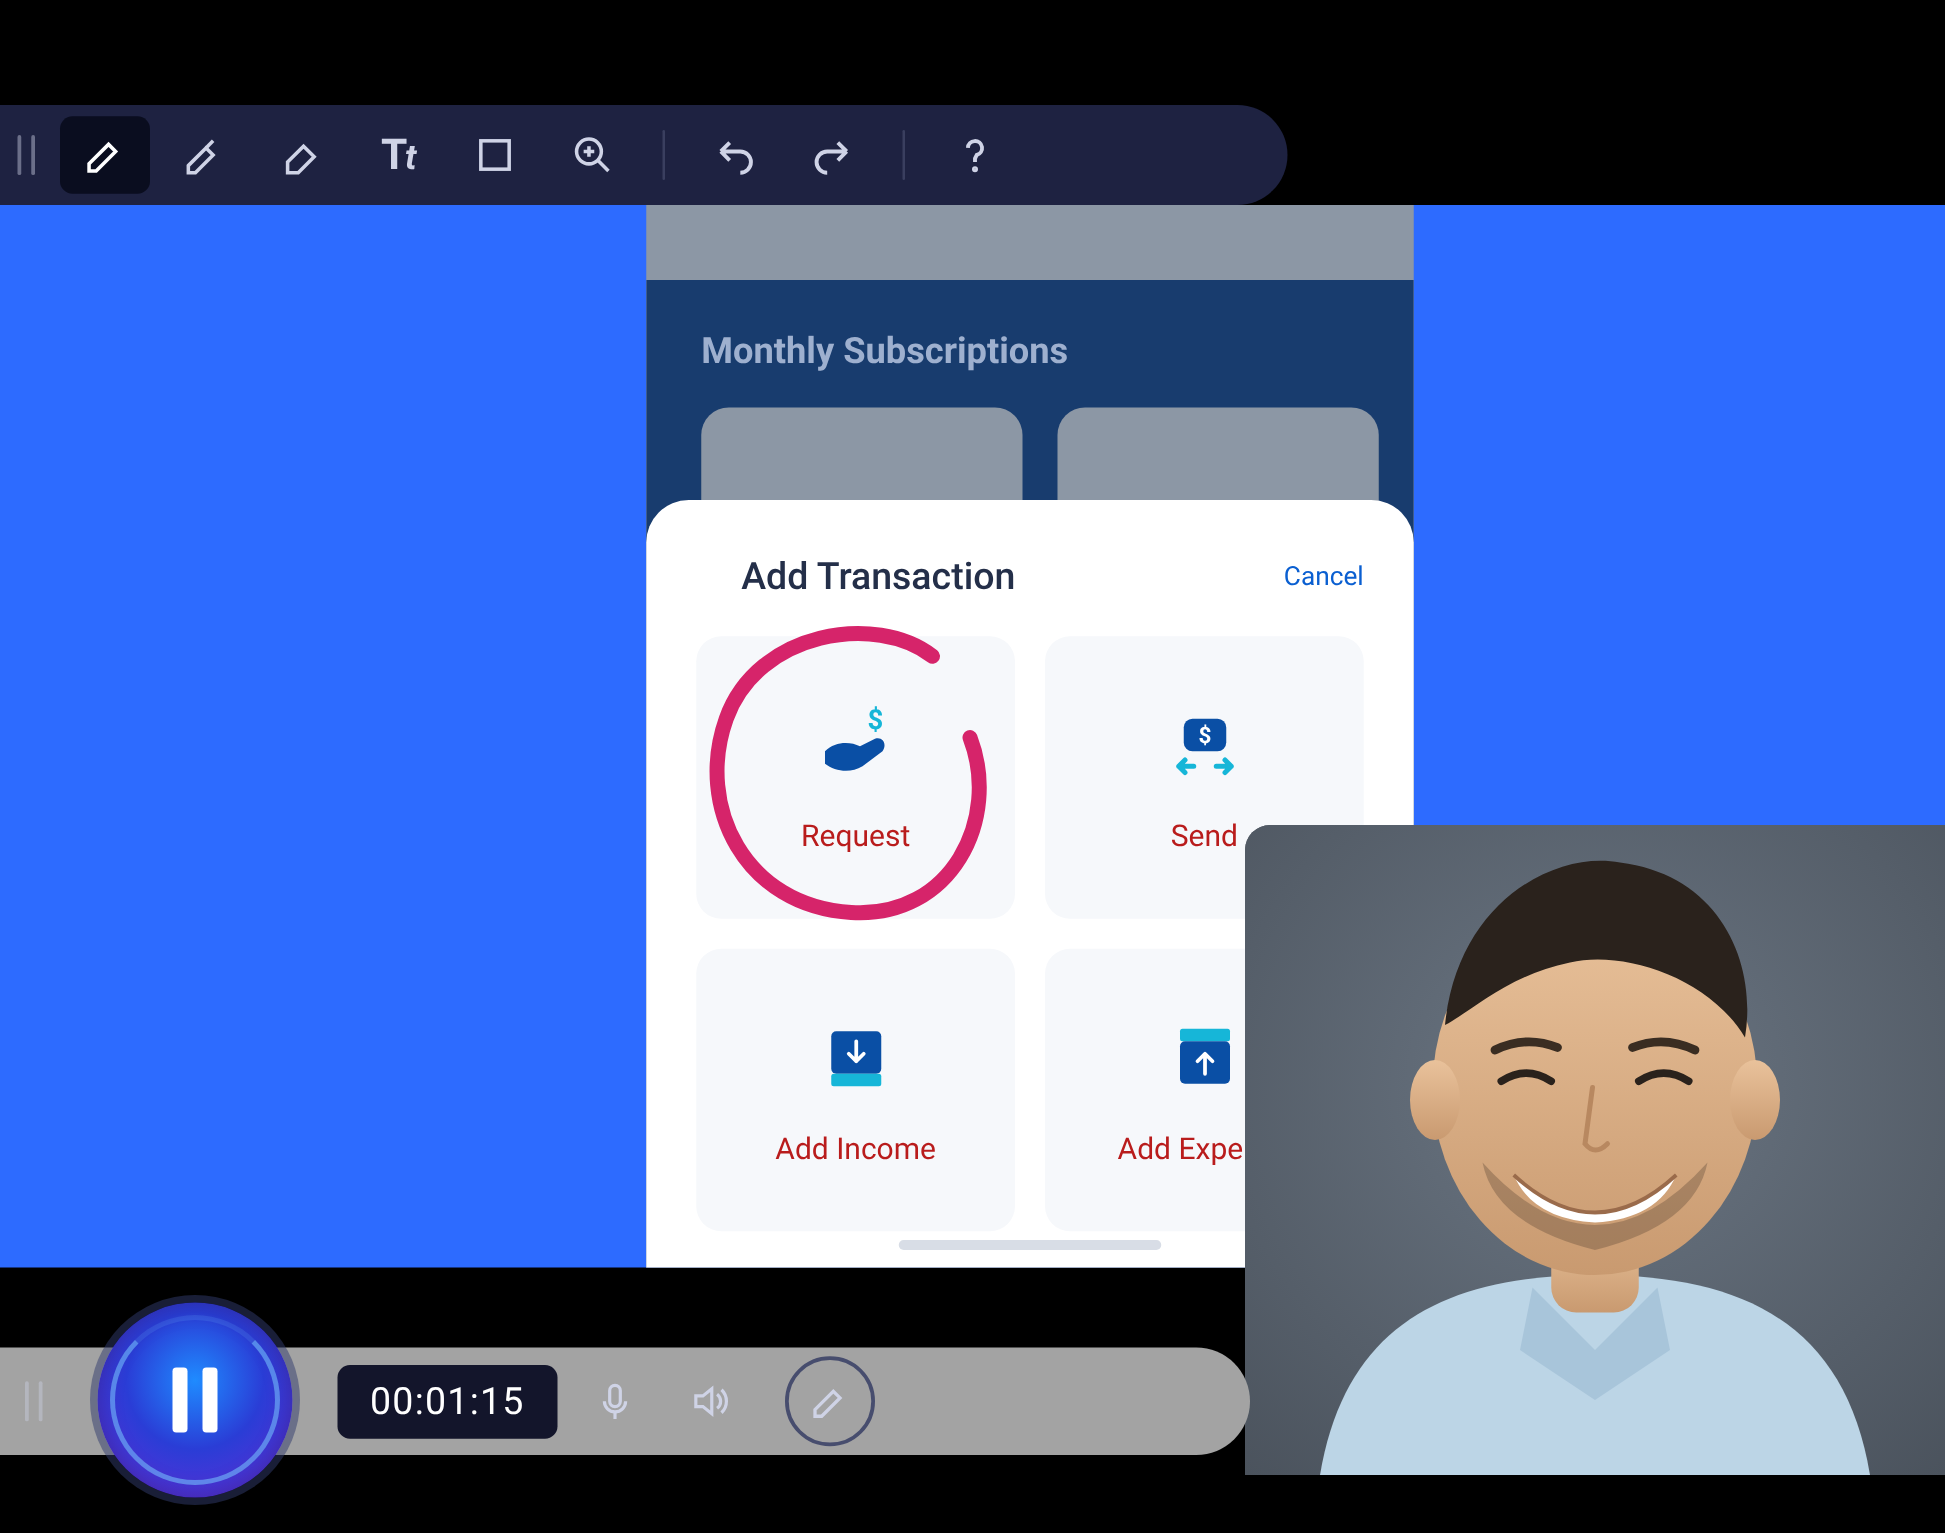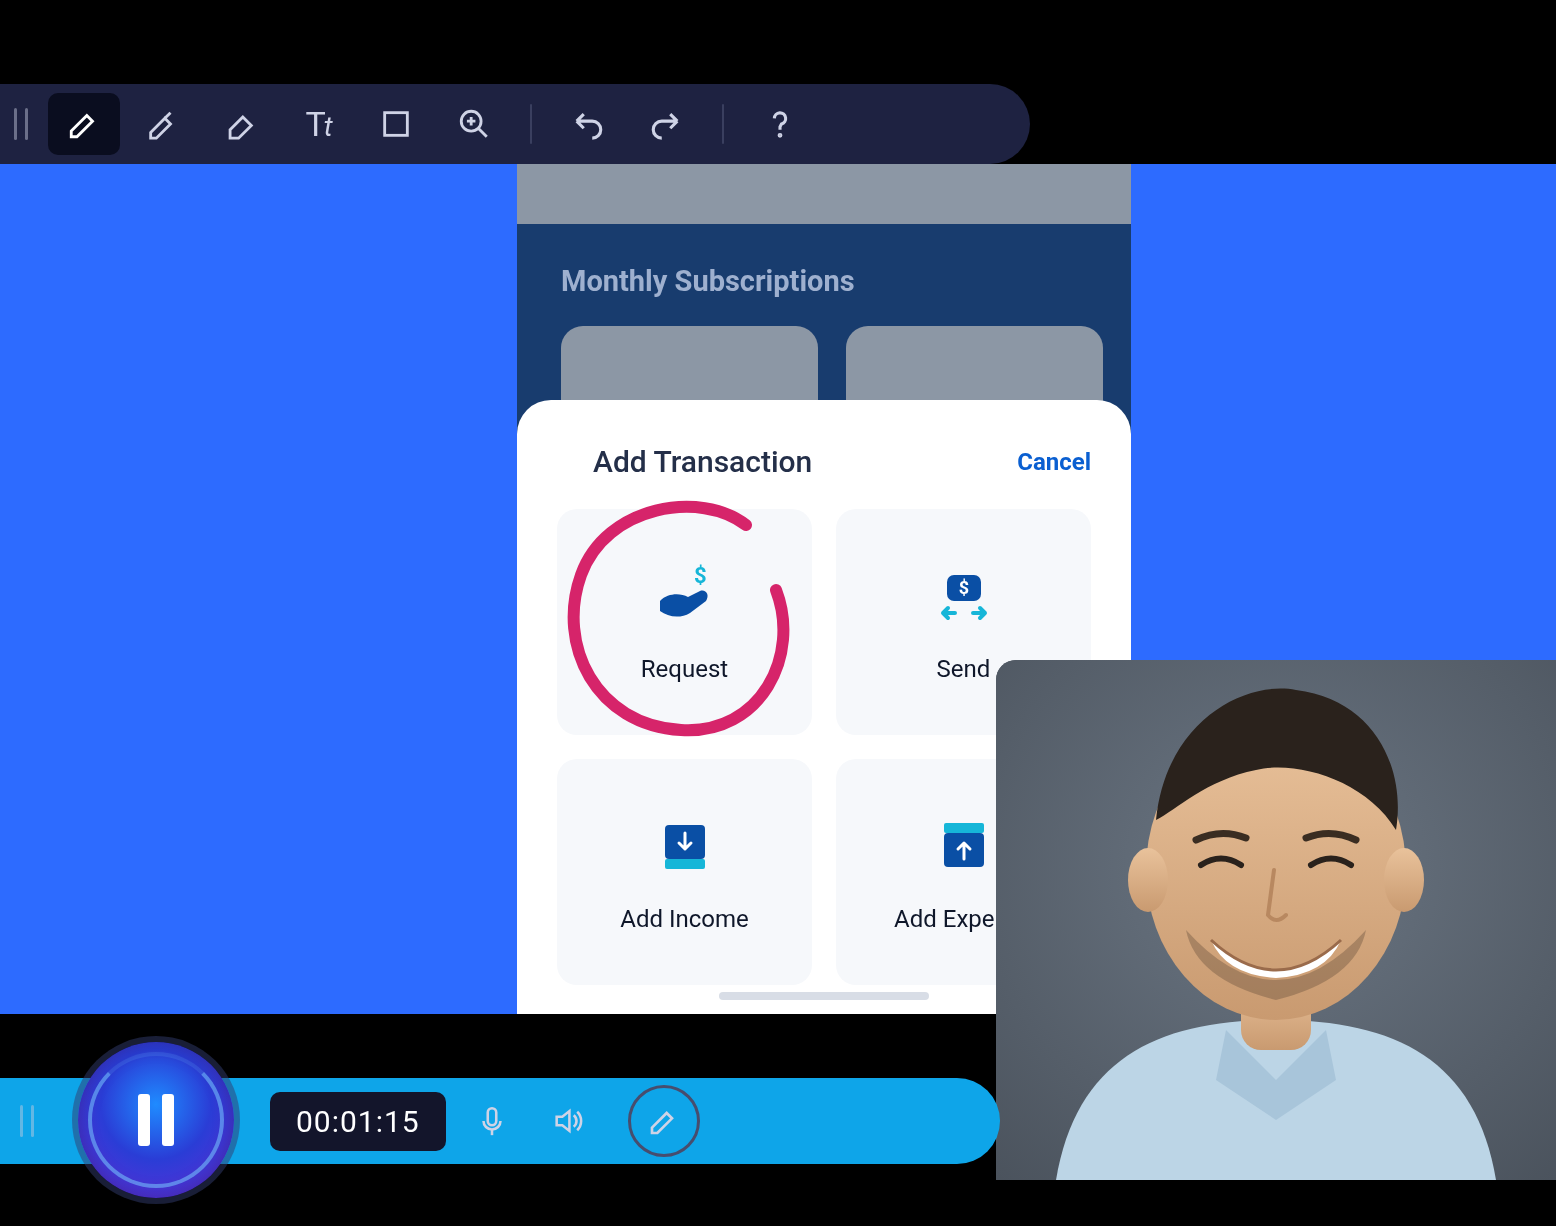--- a/index.html
+++ b/index.html
@@ -40,21 +40,21 @@
   .tb-btn {
     width: 72px; height: 62px;
     display:flex; align-items:center; justify-content:center;
     border-radius: 10px;
     color: #cfd3e6;
     cursor: pointer;
   }
   .tb-btn.active { background:#0a0d1f; color:#fff; }
   .tb-sep { width:2px; height:40px; background:#3a3f5f; margin:0 14px; border-radius:1px;}
   .tb-btn svg { width: 34px; height: 34px; }
-  .tb-btn .Tt { font-size: 34px; font-weight: 400; letter-spacing:-2px;}
+  .tb-btn .Tt { font-size: 34px; font-weight: 700; letter-spacing:-2px;}
   .tb-btn .Tt i { font-style: italic; font-size:28px; }
 
   
   .canvas {
     position:absolute;
     top: 164px;
     left: 0;
     width: 1556px;
     height: 850px;
     background: #2d6bff;
@@ -102,38 +102,38 @@
     padding: 44px 40px 0 40px;
     z-index: 10;
   }
   .sheet-header {
     display:flex;
     justify-content:space-between;
     align-items:center;
     margin-bottom: 30px;
   }
   .sheet-title { font-size: 30px; font-weight:500; color:#242f49;margin-left:36px; }
-  .sheet-cancel { font-size: 24px; color:#0a5fd1; cursor:pointer;font-weight:bold; }
+  .sheet-cancel { font-size: 21px; color:#0a5fd1; cursor:pointer; }
   .grid {
     display:grid;
     grid-template-columns: 1fr 1fr;
     gap: 24px;
   }
   .tile {
     background:#f6f8fb;
     border-radius: 20px;
     height: 226px;
     display:flex;
     flex-direction:column;
     align-items:center;
     justify-content:center;
     gap: 24px;
     position: relative;
   }
-  .tile-label { font-size: 24px; color:#0f172a; }
+  .tile-label { font-size: 24px; color:#b91c1c; }
   .tile svg.icon { width: 70px; height: 70px; }
 
   
   .annotation-circle {
     position:absolute;
     top: -14px;
     left: -6px;
     width: 260px;
     height: 250px;
     pointer-events:none;
@@ -164,21 +164,21 @@
   }
   .webcam svg { width:100%; height:100%; display:block; }
 
   
   .recbar {
     position:absolute;
     left: 0;
     bottom: 62px;
     width: 1000px;
     height: 86px;
-    background:#0ea5e9;
+    background:#a3a3a3;
     border-radius: 0 44px 44px 0;
     display:flex;
     align-items:center;
     padding-left: 20px;
     gap: 16px;
     z-index: 70;
   }
   .rec-handle {
     width: 14px; height: 32px;
     display:flex; justify-content:space-between;

